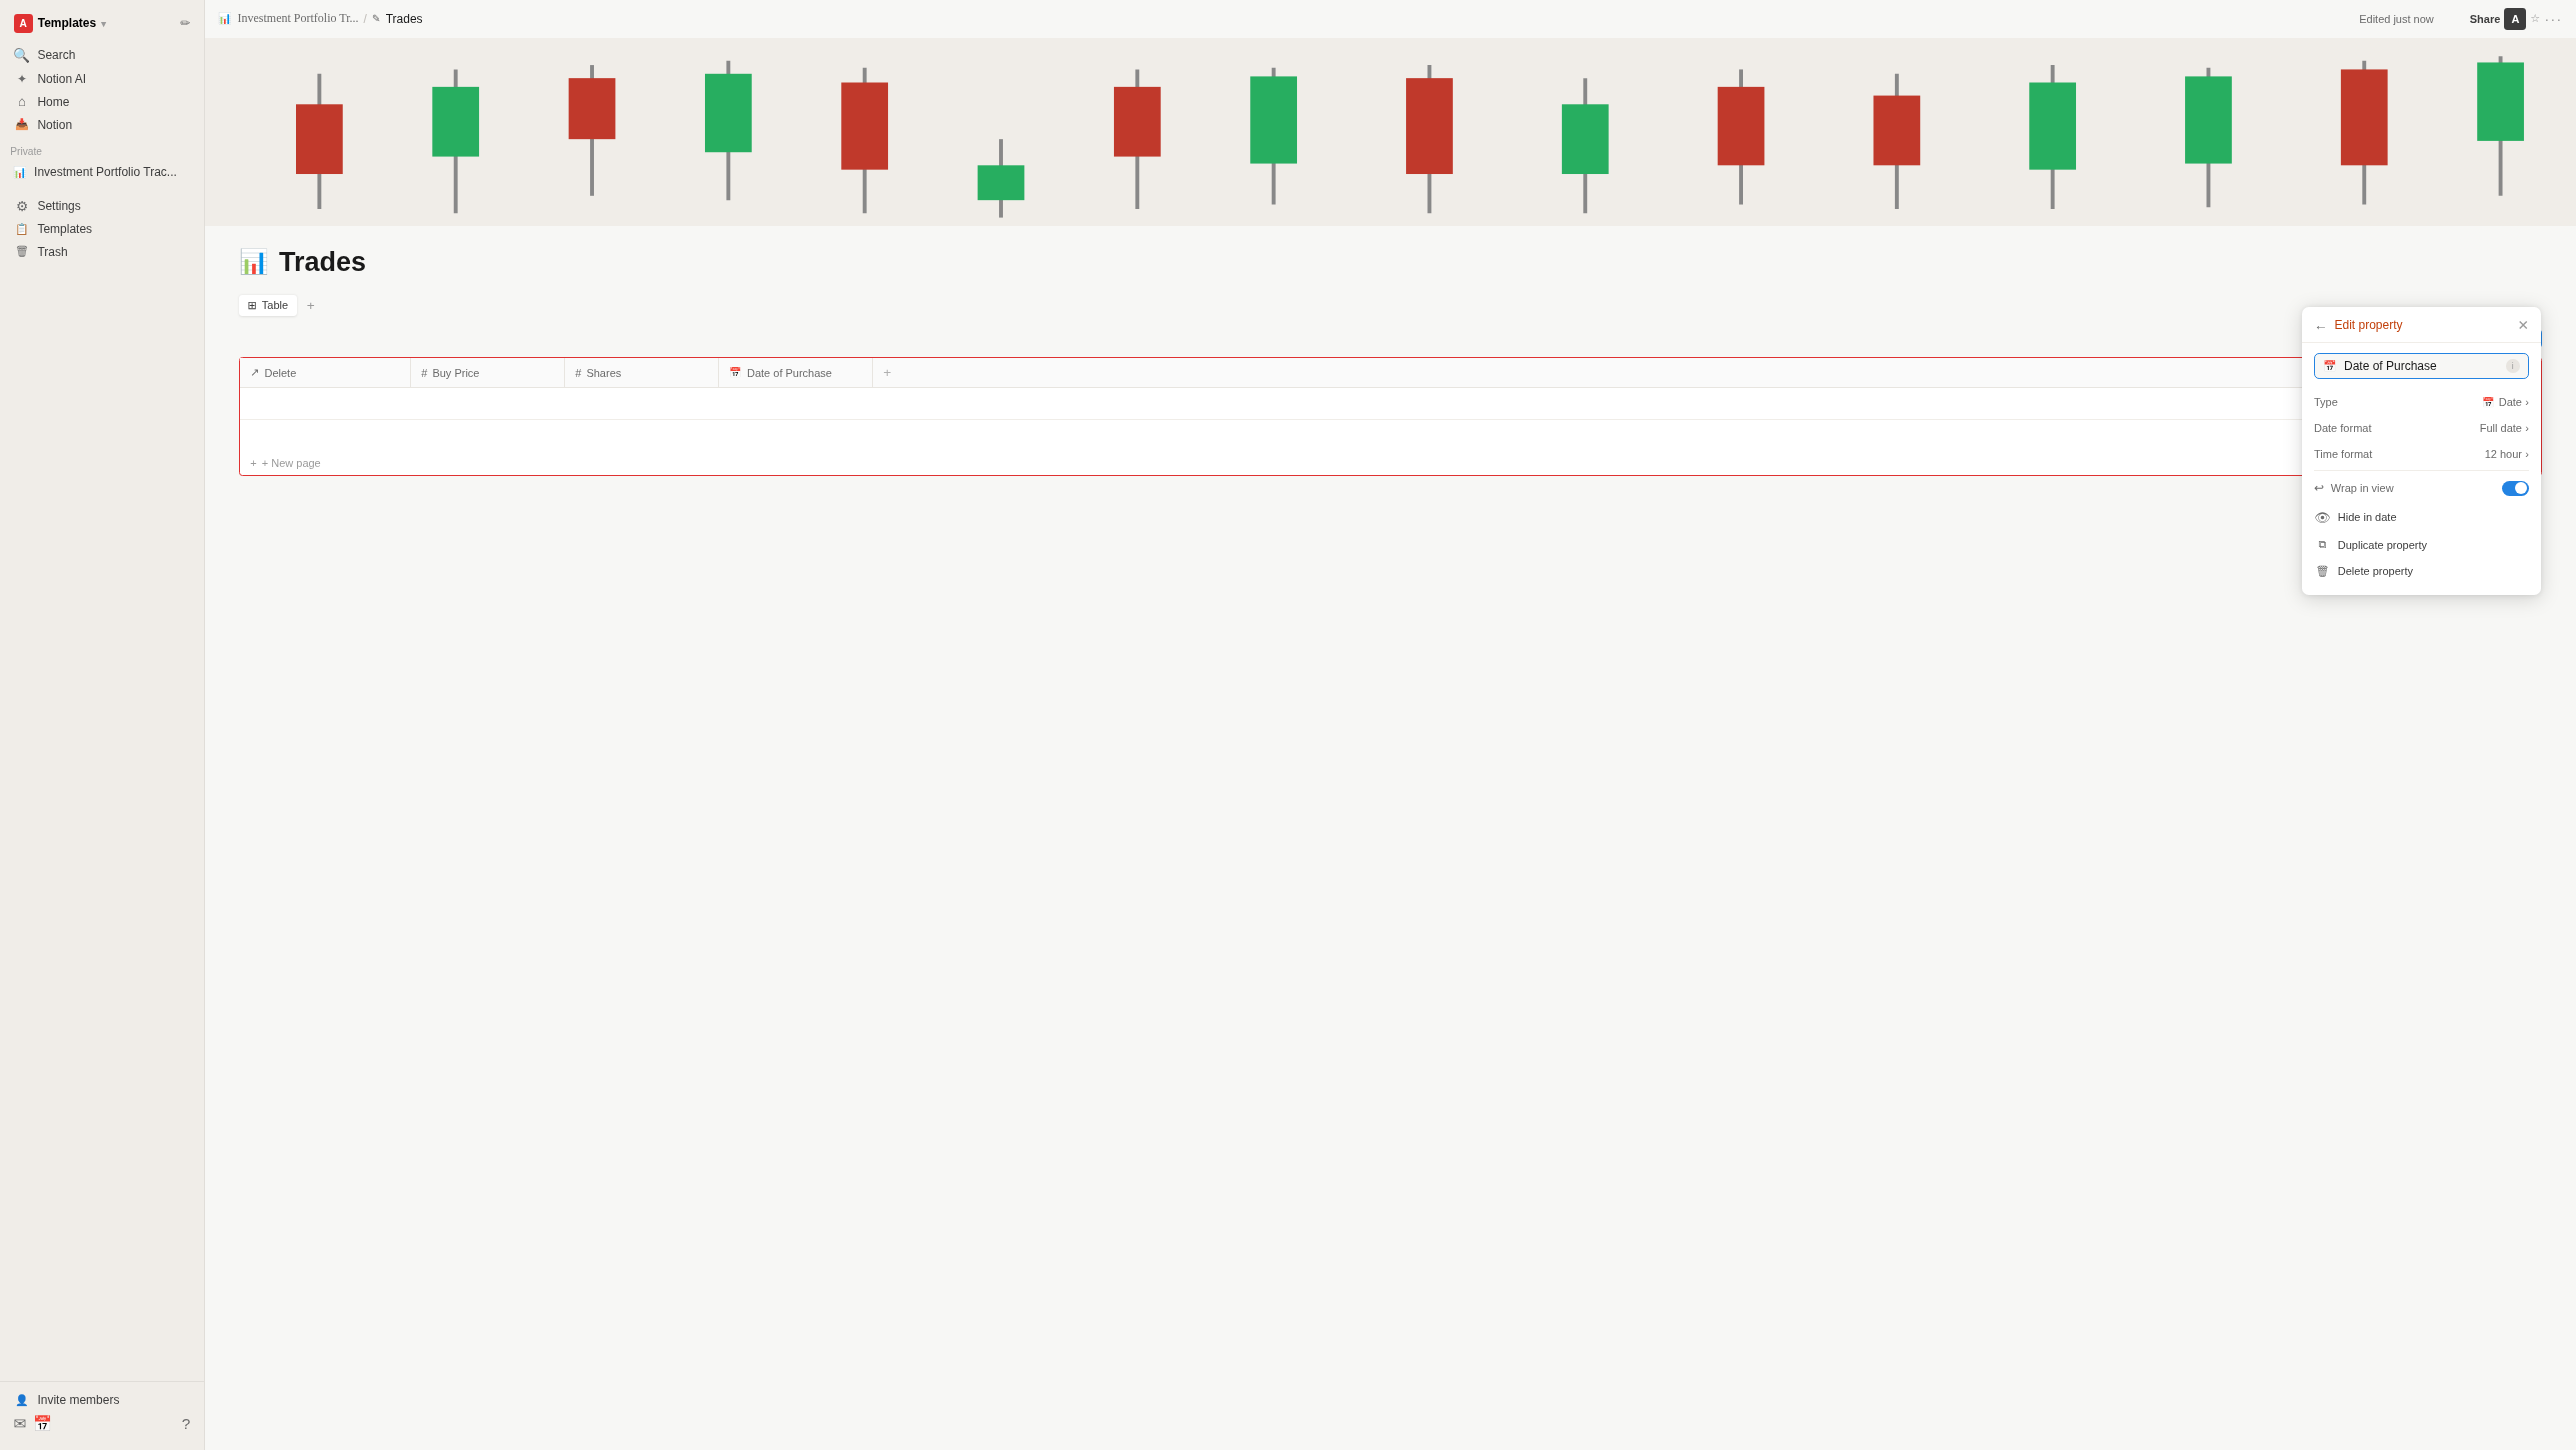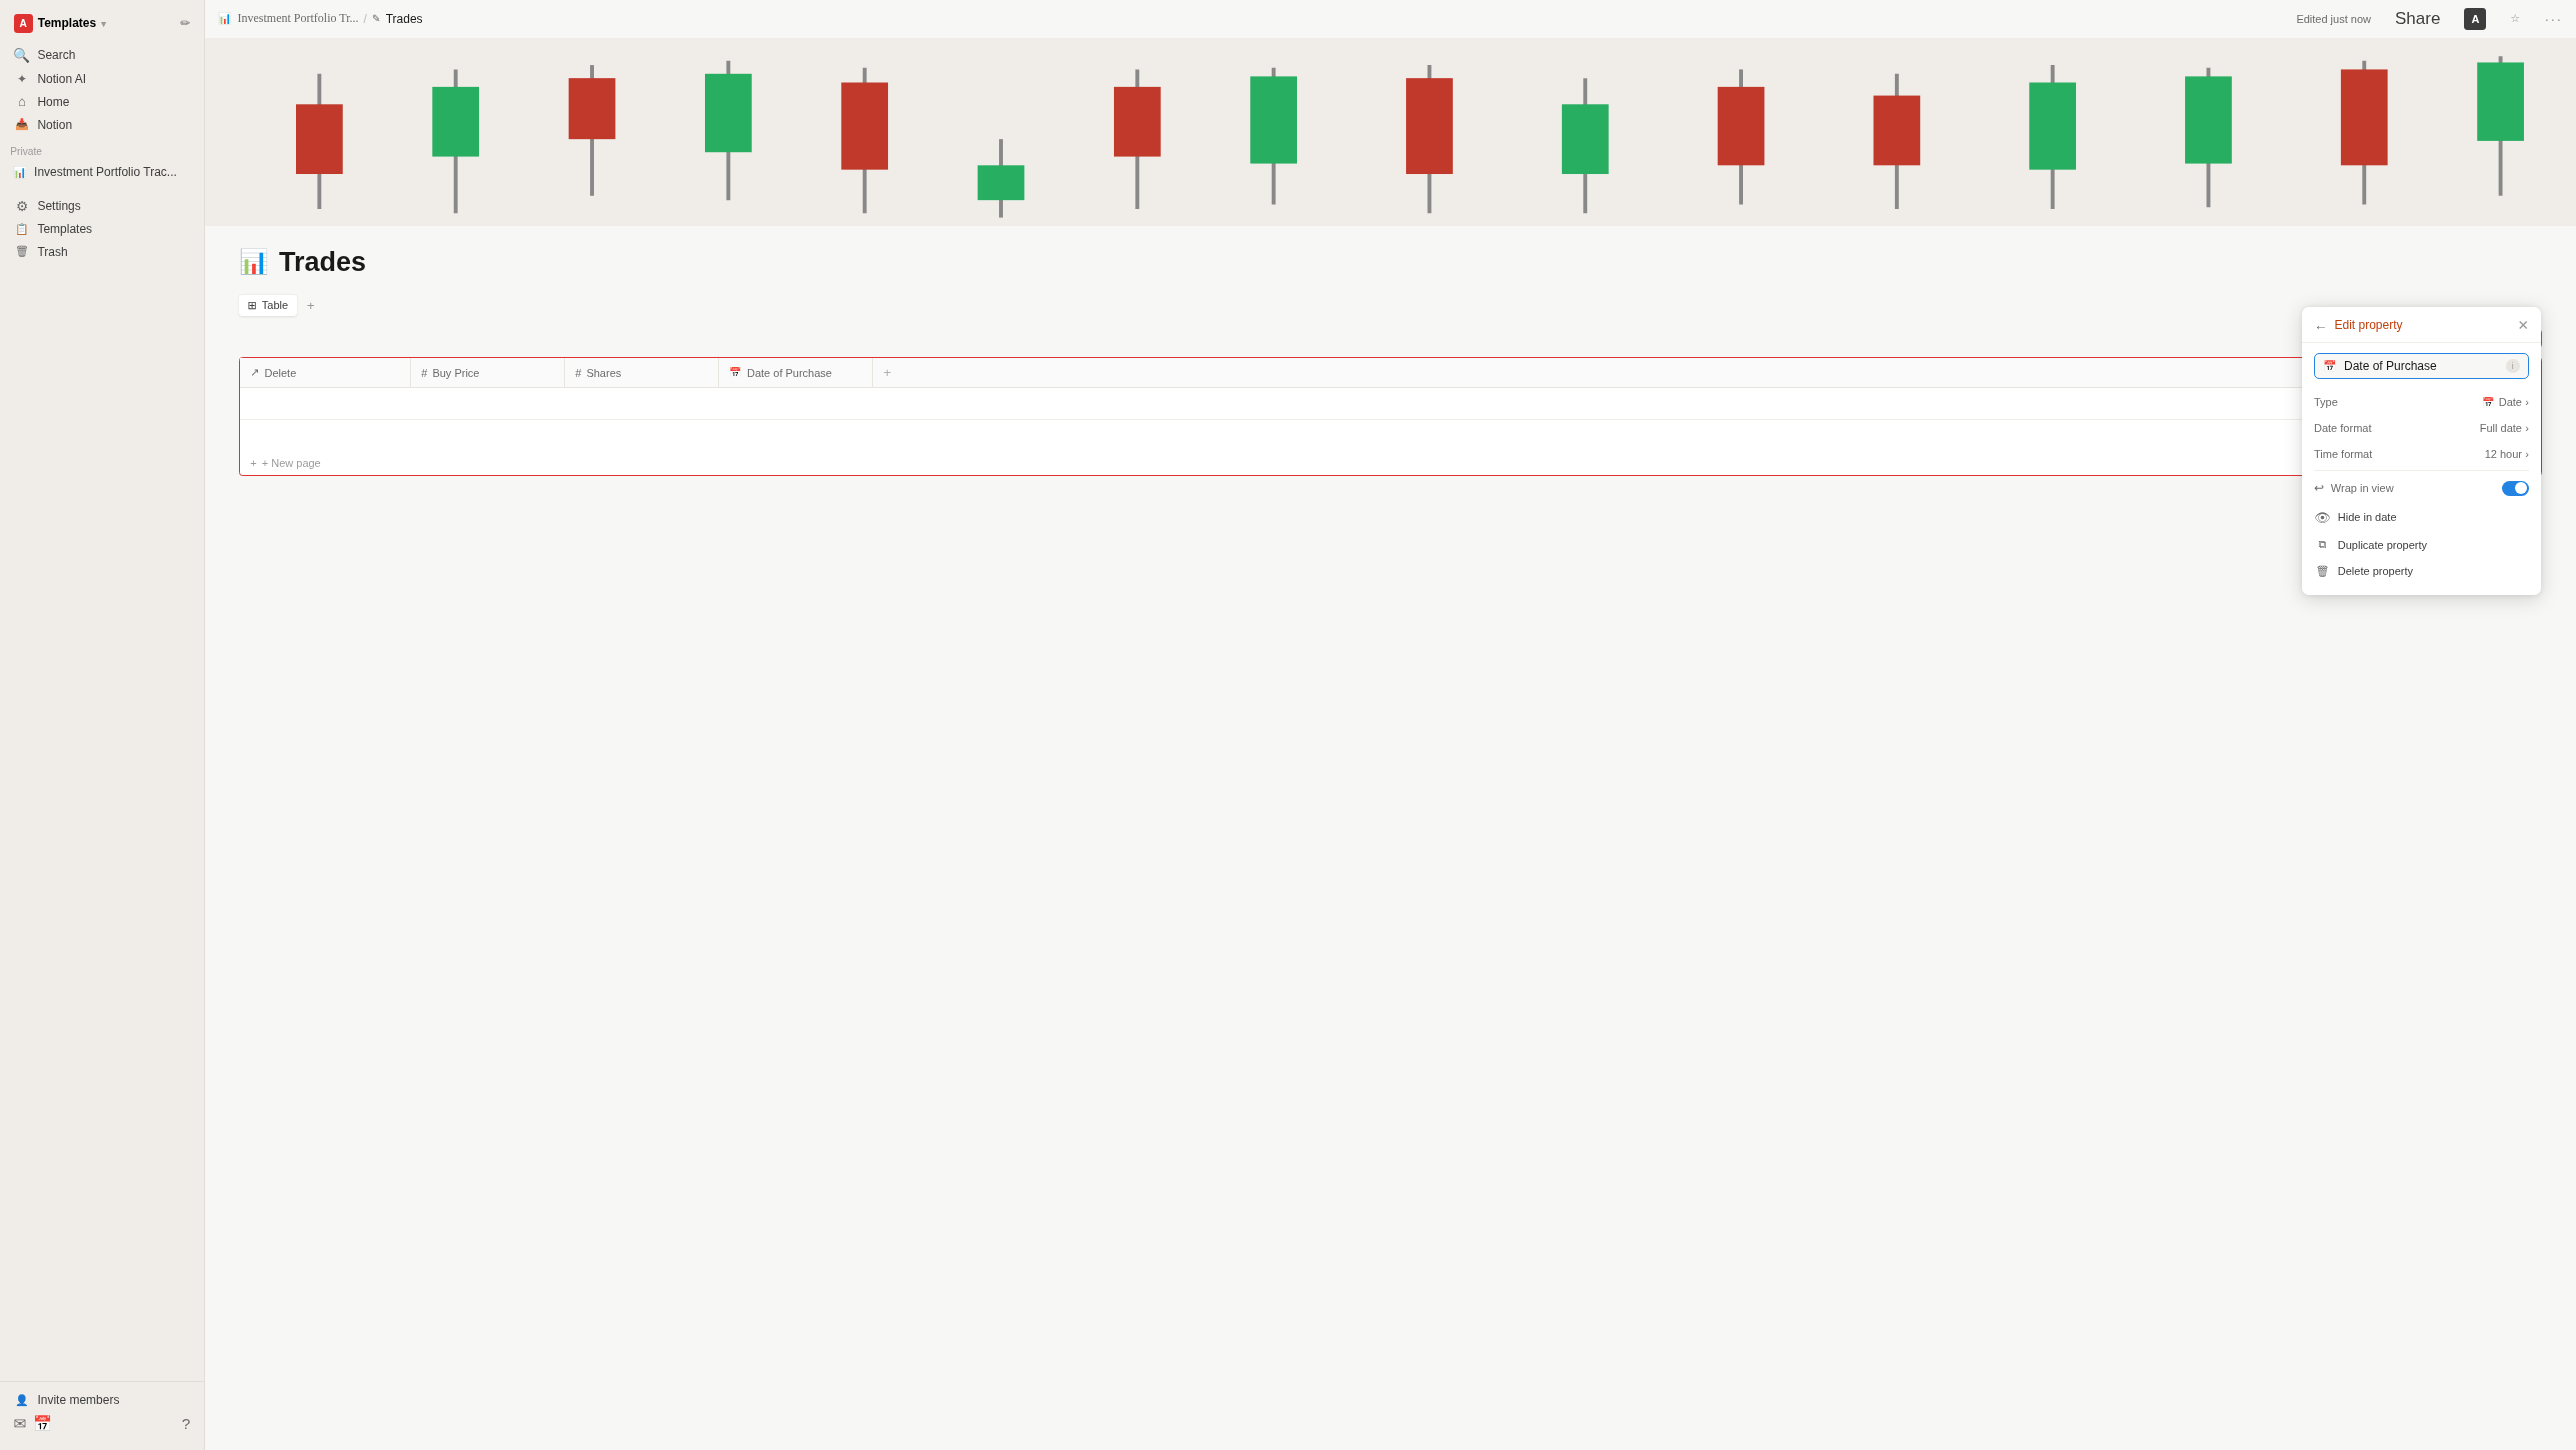--- a/index.html
+++ b/index.html
@@ -116,29 +116,30 @@
       gap: 5.1px;
       font-size: 12px;
       color: #6b6b6b;
     }
     .topbar-breadcrumb {
       display: flex; align-items: center; gap: 5.1px;
     }
     .topbar-right {
       display: flex;
       align-items: center;
-      gap: 24px;
+      gap: 4px;
       font-size: 11px;
       color: #6b6b6b;
     }
     .share-btn {
-      font-size: 17px;
+      font-size: 11px;
       color: #3d3d3d;
-      font-weight: 400;
-      cursor: pointer;
+      font-weight: 700;
+      cursor: pointer;
+      margin-left: 32px;
     }
     .avatar-btn {
       width: 22px; height: 22px;
       border-radius: 3.4px;
       background: #3d3d3d;
       color: white;
       display: flex; align-items: center; justify-content: center;
       font-size: 11px;
       font-weight: 600;
       cursor: pointer;

